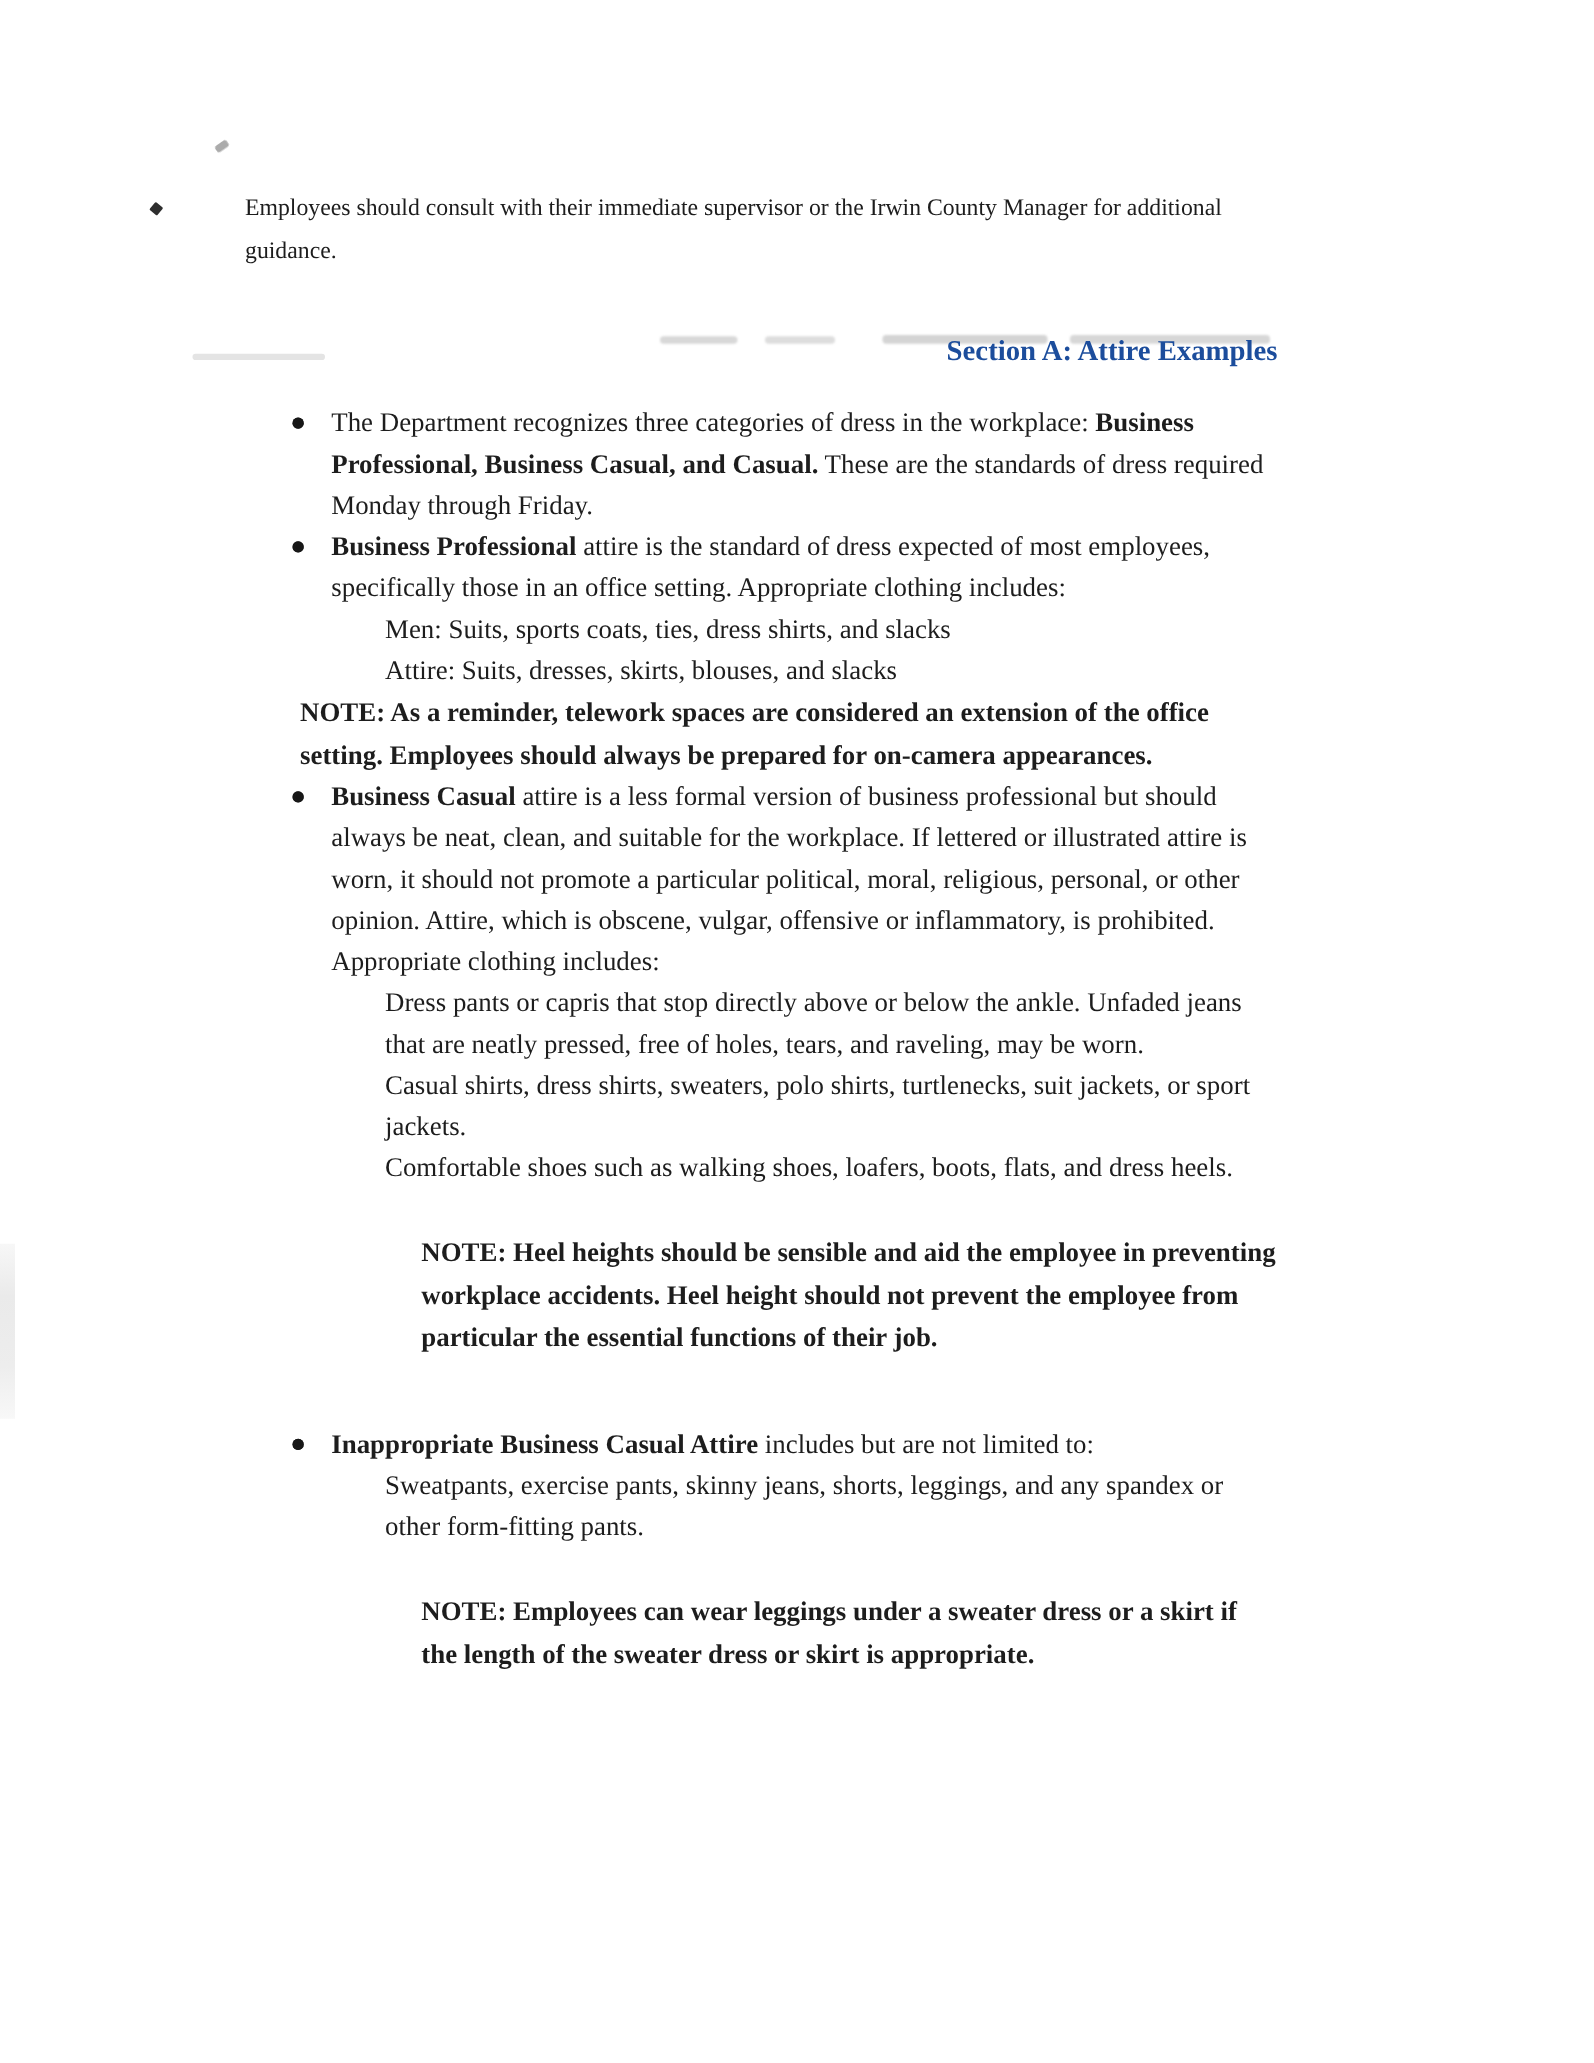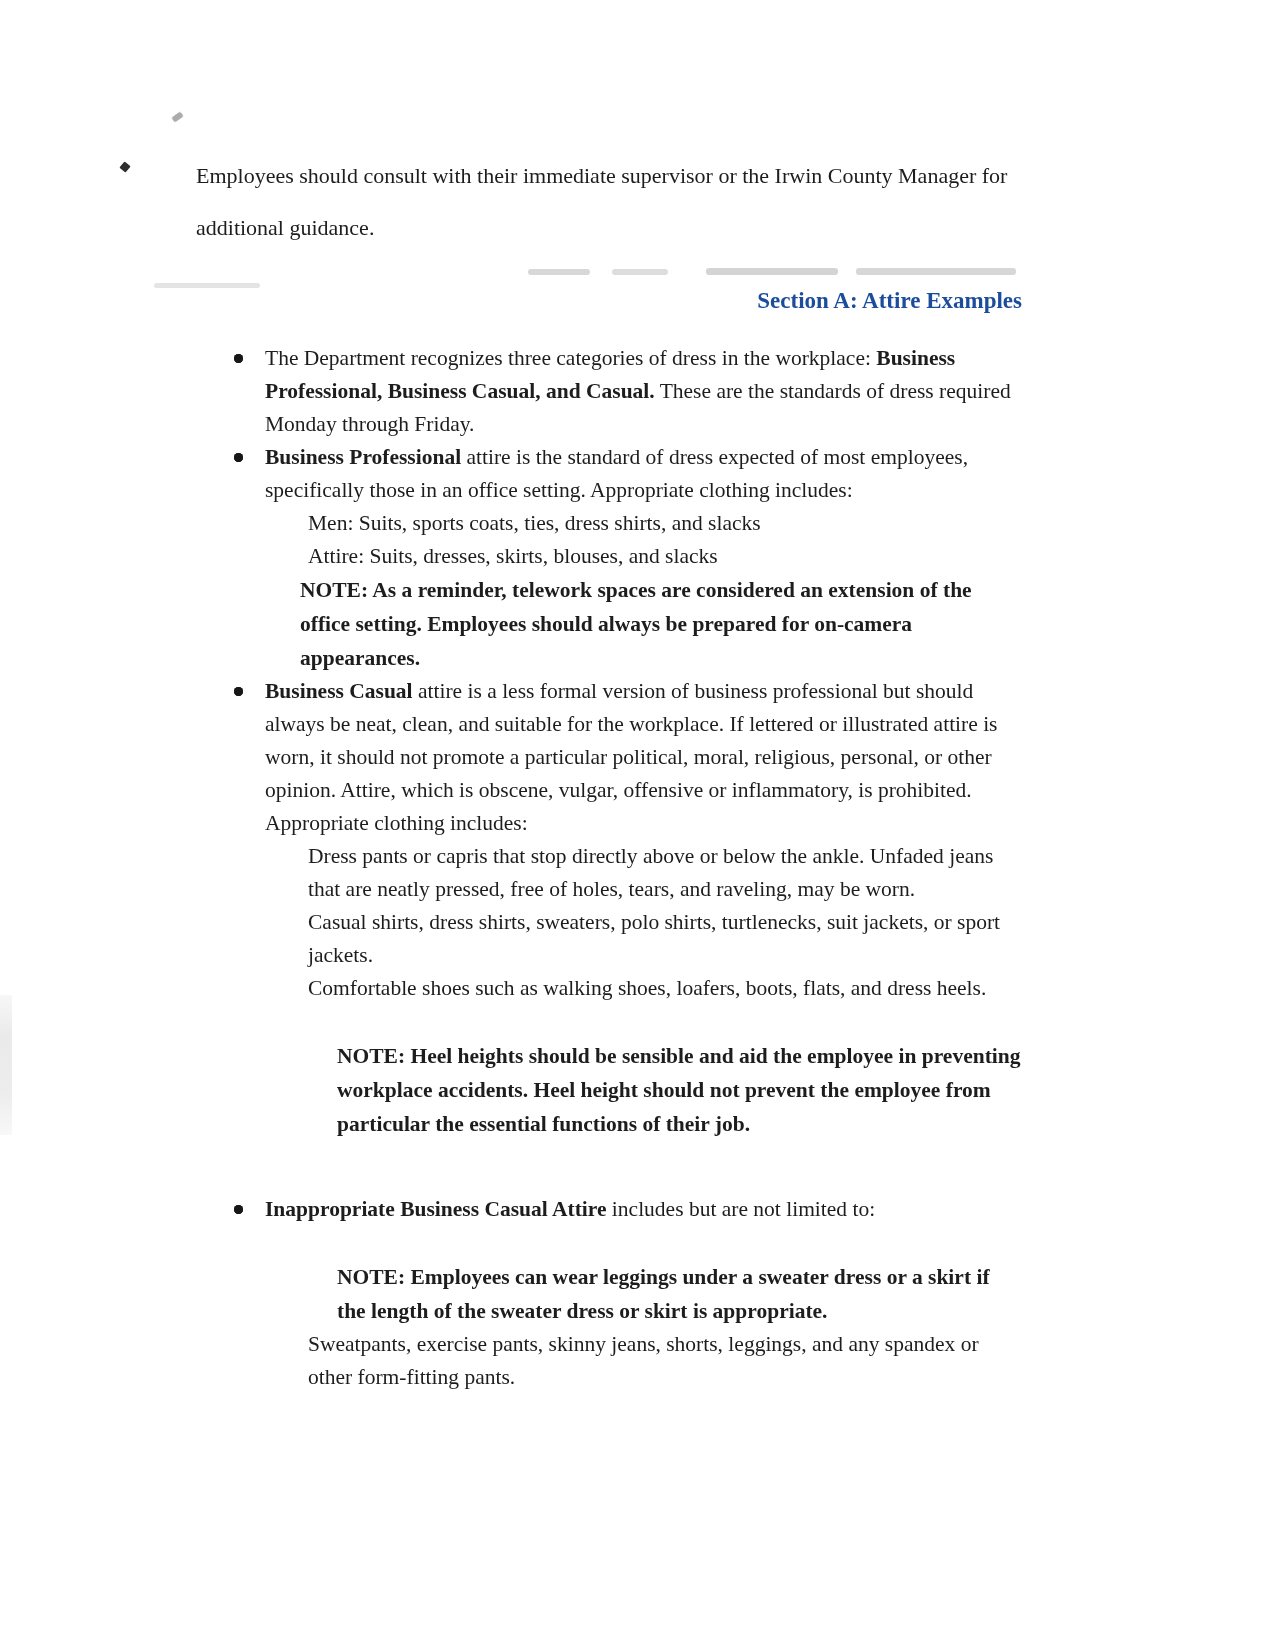--- a/index.html
+++ b/index.html
@@ -13,23 +13,23 @@
     color: #1d1d1d;
     overflow: hidden;
   }
   .content {
     position: absolute;
     left: 196px;
     top: 150px;
     width: 826px;
   }
   .intro {
-    margin: 0 0 32px 0;
-    font-size: 22px;
-    line-height: 52px;
+    margin: 0 0 48px 0;
+    font-size: 19px;
+    line-height: 34px;
   }
   .heading {
     margin: 0 0 26px 0;
     font-size: 23px;
     font-weight: bold;
     line-height: 30px;
     text-align: right;
   }
   .list { margin: 0; padding: 0; }
   .item { font-size: 21.5px; line-height: 33px; }
@@ -39,21 +39,21 @@
     left: 38px;
     top: 12px;
     width: 9px;
     height: 9px;
     border-radius: 50%;
     background: #161616;
     box-shadow: inset 0 0 0 1.5px #161616, inset 0 0 2px #555;
   }
   .item-sub { margin-left: 112px; }
   .item-note { margin-left: 141px; font-weight: bold; line-height: 34px; }
-  .item-note.shallow { margin-left: 104px; }
+  .item-note.shallow { margin-left: 44px; }
   .spaced { margin-top: 34px; }
   .spaced-bullet { margin-top: 52px; }
   b, .seg-bold { font-weight: bold; }
 
   
   .artifact { position: absolute; pointer-events: none; }
   .speck-1 {
     left: 172px; top: 114px; width: 11px; height: 6px;
     background: #8f8f8f; transform: rotate(-35deg);
     border-radius: 2px; opacity: .75; filter: blur(.4px);
@@ -97,17 +97,17 @@
         <div class="item item-bullet"><span class="bullet-marker"></span><span class="seg-bold">Business Professional</span><span class="seg"> attire is the standard of dress expected of most employees, specifically those in an office setting. Appropriate clothing includes:</span></div>
         <div class="item item-sub">Men: Suits, sports coats, ties, dress shirts, and slacks</div>
         <div class="item item-sub">Attire: Suits, dresses, skirts, blouses, and slacks</div>
         <div class="item item-note shallow">NOTE: As a reminder, telework spaces are considered an extension of the office setting. Employees should always be prepared for on-camera appearances.</div>
         <div class="item item-bullet"><span class="bullet-marker"></span><span class="seg-bold">Business Casual</span><span class="seg"> attire is a less formal version of business professional but should always be neat, clean, and suitable for the workplace. If lettered or illustrated attire is worn, it should not promote a particular political, moral, religious, personal, or other opinion. Attire, which is obscene, vulgar, offensive or inflammatory, is prohibited. Appropriate clothing includes:</span></div>
         <div class="item item-sub">Dress pants or capris that stop directly above or below the ankle. Unfaded jeans that are neatly pressed, free of holes, tears, and raveling, may be worn.</div>
         <div class="item item-sub">Casual shirts, dress shirts, sweaters, polo shirts, turtlenecks, suit jackets, or sport jackets.</div>
         <div class="item item-sub">Comfortable shoes such as walking shoes, loafers, boots, flats, and dress heels.</div>
         <div class="item item-note spaced">NOTE: Heel heights should be sensible and aid the employee in preventing workplace accidents. Heel height should not prevent the employee from particular the essential functions of their job.</div>
         <div class="item item-bullet spaced-bullet"><span class="bullet-marker"></span><span class="seg-bold">Inappropriate Business Casual Attire</span><span class="seg"> includes but are not limited to:</span></div>
+        <div class="item item-sub">Sweatpants, exercise pants, skinny jeans, shorts, leggings, and any spandex or other form-fitting pants.</div>
         <div class="item item-note spaced">NOTE: Employees can wear leggings under a sweater dress or a skirt if the length of the sweater dress or skirt is appropriate.</div>
-        <div class="item item-sub">Sweatpants, exercise pants, skinny jeans, shorts, leggings, and any spandex or other form-fitting pants.</div>
       </div>
   </div>
 </div>
 
 </body></html>

